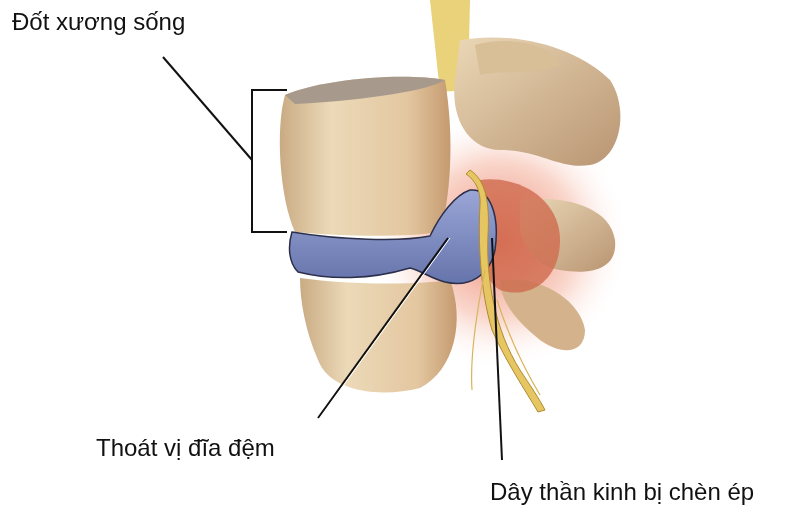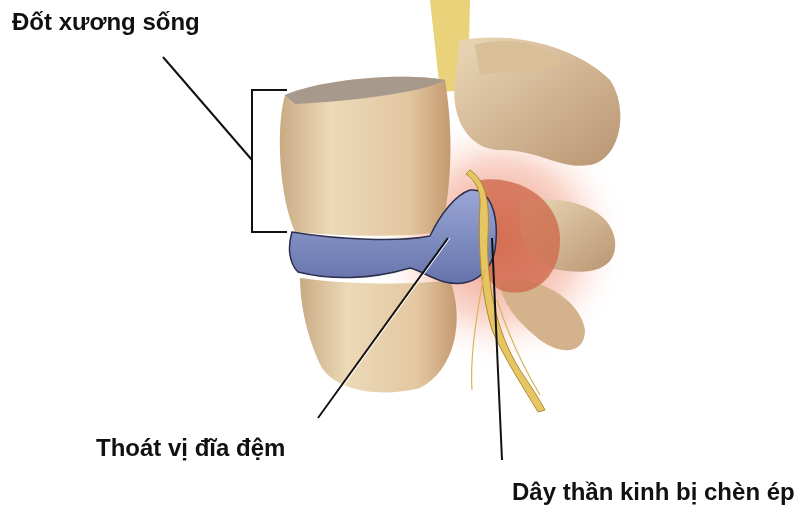--- a/index.html
+++ b/index.html
@@ -1,17 +1,17 @@
 <!DOCTYPE html>
 <html><head>
   <meta charset="utf-8">
   <style>
     html, body { margin: 0; padding: 0; background: #ffffff; }
     body { width: 800px; height: 520px; position: relative; overflow: hidden; font-family: "Liberation Sans", sans-serif; }
-    .label { position: absolute; color: #111; font-size: 24px; white-space: nowrap; line-height: 1; font-weight: bold; }
+    .label { position: absolute; color: #111; font-size: 24px; white-space: nowrap; line-height: 1; }
     #illustration { position: absolute; left: 0; top: 0; width: 800px; height: 520px; }
   </style>
 </head>
 <body>
 
 <svg id="illustration" viewBox="0 0 800 520" xmlns="http://www.w3.org/2000/svg">
   <defs>
     <radialGradient id="glow" cx="0.5" cy="0.5" r="0.5">
       <stop offset="0%" stop-color="#e2553f" stop-opacity="0.75"></stop>
       <stop offset="60%" stop-color="#ef8a6a" stop-opacity="0.35"></stop>
@@ -56,13 +56,13 @@
 
   <line x1="163" y1="57" x2="252" y2="160" stroke="#111" stroke-width="2"></line>
   <polyline points="287,90 252,90 252,232 287,232" fill="none" stroke="#111" stroke-width="2"></polyline>
   <line x1="318" y1="418" x2="448" y2="238" stroke="#111" stroke-width="2"></line>
   <line x1="320" y1="418" x2="450" y2="238" stroke="#fff" stroke-width="1"></line>
   <line x1="492" y1="238" x2="502" y2="460" stroke="#111" stroke-width="2"></line>
 </svg>
 
 <div class="label" style="left:12px; top:10px;">Đốt xương sống</div>
 <div class="label" style="left:96px; top:436px;">Thoát vị đĩa đệm</div>
-<div class="label" style="left:512px; top:480px;">Dây thần kinh bị chèn ép</div>
+<div class="label" style="left:490px; top:480px;">Dây thần kinh bị chèn ép</div>
 
 </body></html>

